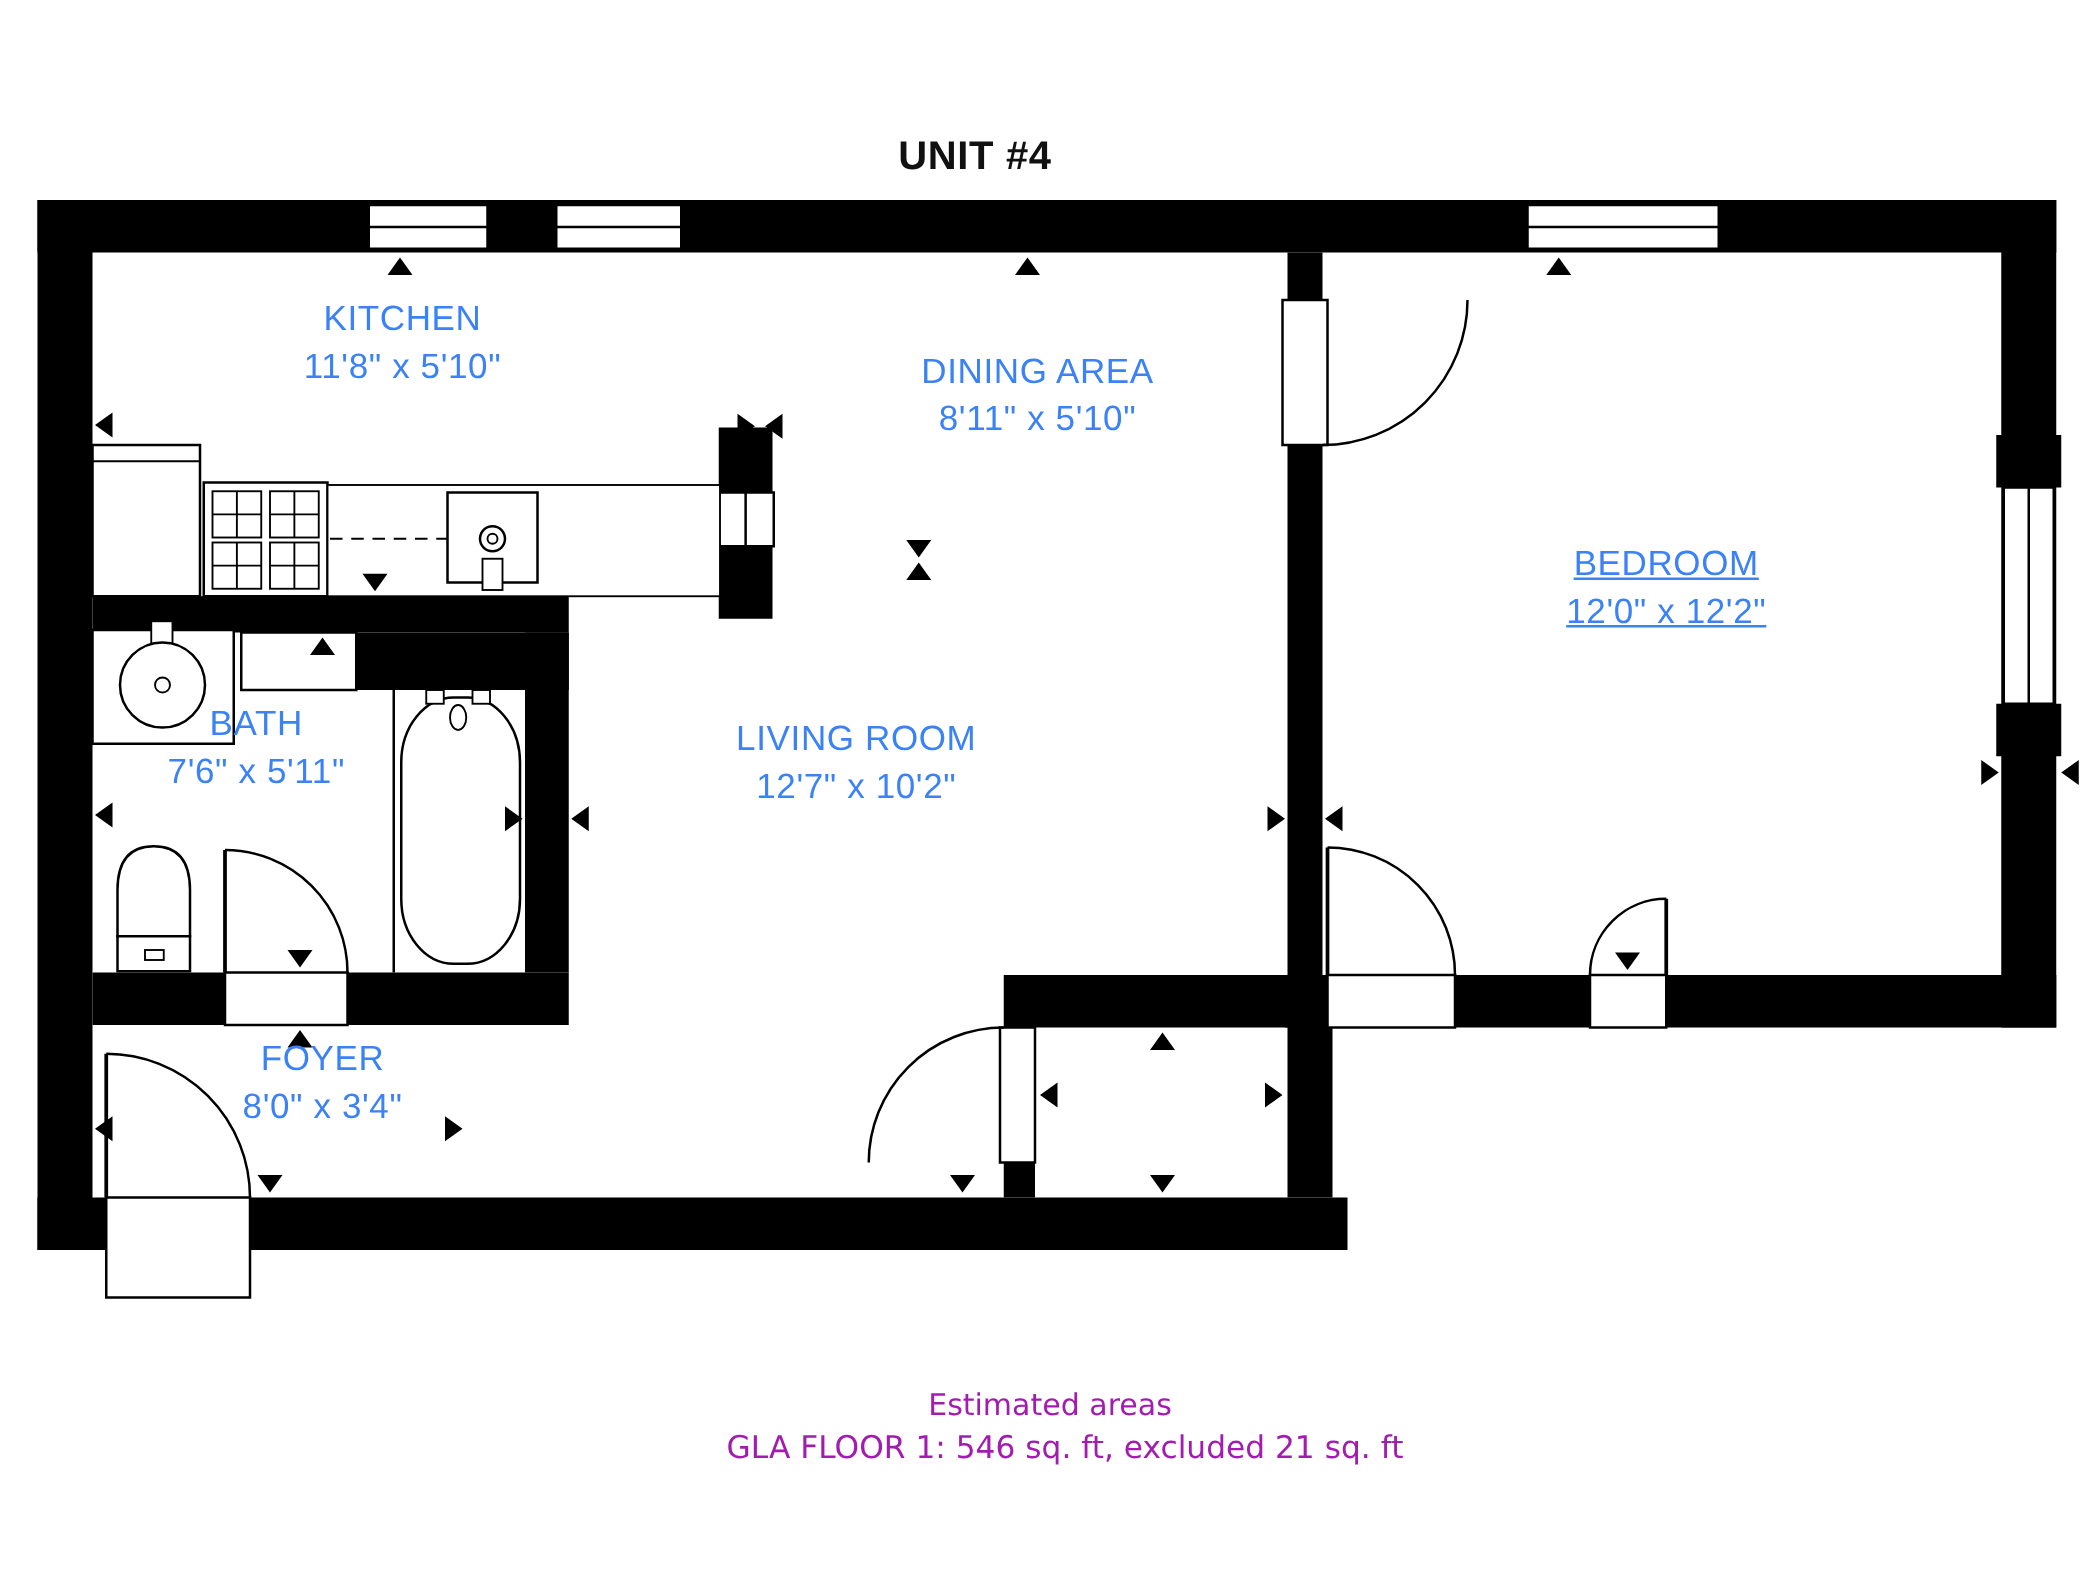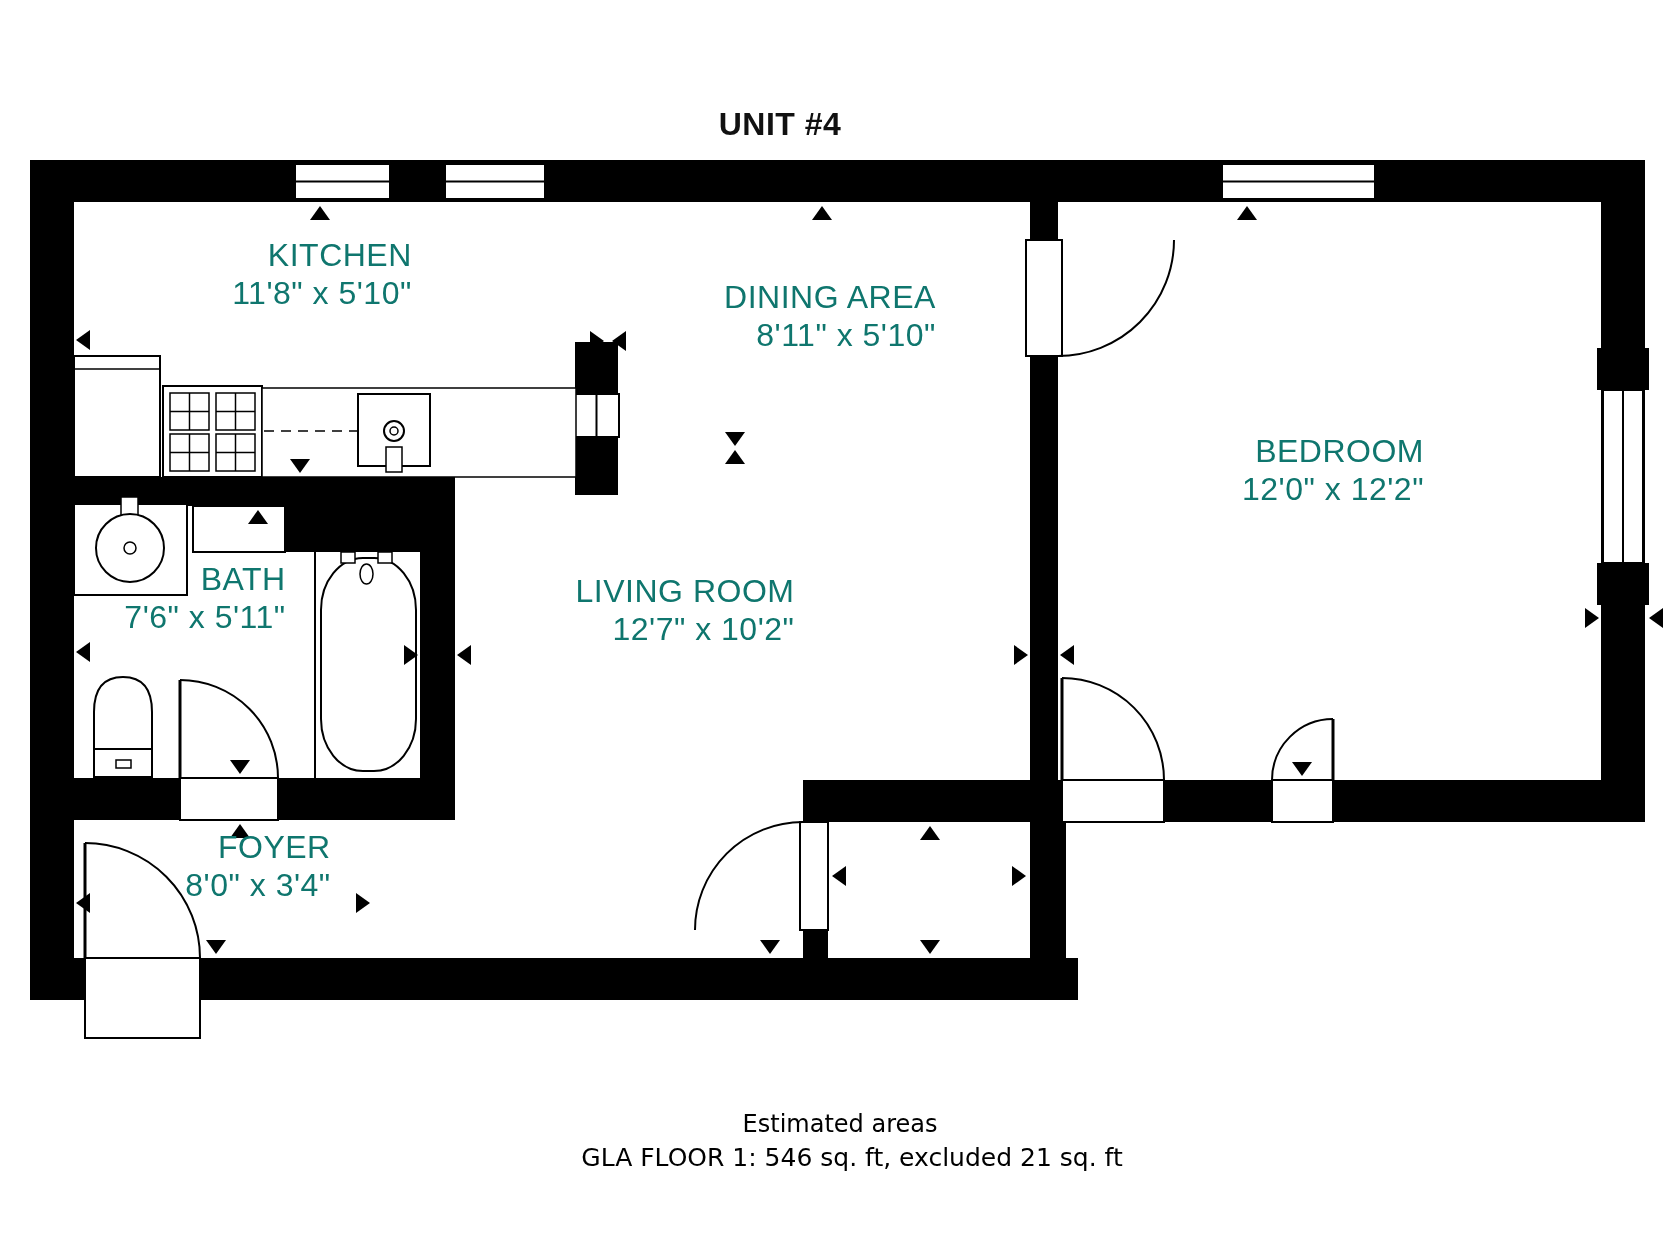--- a/index.html
+++ b/index.html
@@ -1,24 +1,24 @@
 <!DOCTYPE html>
 <html><head>
 <meta charset="utf-8">
 <style>
   html,body{margin:0;padding:0;background:#ffffff;}
   #stage{position:relative;width:1680px;height:1172px;background:#ffffff;overflow:hidden;
          font-family:"Liberation Sans",sans-serif;}
   #plan-svg{position:absolute;left:0;top:0;}
   .plan-title{position:absolute;left:780px;top:106px;transform:translateX(-50%);
       font-size:32px;font-weight:700;letter-spacing:.5px;color:#111;white-space:nowrap;}
-  .room-label{position:absolute;transform:translateX(-50%);text-align:right;
-      font-size:32px;line-height:38px;letter-spacing:.5px;color:#0f766e;white-space:nowrap;}
+  .room-label{position:absolute;transform:translateX(-50%);text-align:center;
+      font-size:28px;line-height:38px;letter-spacing:.5px;color:#3b82f6;white-space:nowrap;}
   .footer-line{position:absolute;left:0;width:1680px;text-align:center;
-      font-family:"DejaVu Sans",sans-serif;color:#000000;}
+      font-family:"DejaVu Sans",sans-serif;color:#a21caf;}
   .f-est{top:1110px;font-size:24px;}
   .f-gla1{top:1143px;font-size:25px;padding-left:12px;}
   .f-gla2{top:1173px;font-size:24px;}
   .f-disc{top:1216px;font-size:13px;color:#b4b4b4;letter-spacing:.4px;}
   .watermark{position:absolute;left:26px;top:1184px;z-index:3;
       font-family:"DejaVu Sans",sans-serif;font-size:54px;letter-spacing:5px;white-space:nowrap;
       color:rgba(255,255,255,0.45);-webkit-text-stroke:1.3px #c2c2c2;
       text-shadow:2px 3px 3px rgba(0,0,0,0.13);}
 </style>
 </head>
@@ -197,21 +197,21 @@
   <div class="plan-title">UNIT #4</div>
 
   <div class="room-label" style="left:322px;top:236px;">
     <div>KITCHEN</div>
     <div>11'8" x 5'10"</div>
   </div>
   <div class="room-label" style="left:830px;top:278px;">
     <div>DINING AREA</div>
     <div>8'11" x 5'10"</div>
   </div>
-  <div class="room-label" style="left:1333px;top:432px;">
+  <div class="room-label" style="left:1333px;top:432px;text-decoration:underline;">
     <div>BEDROOM</div>
     <div>12'0" x 12'2"</div>
   </div>
   <div class="room-label" style="left:205px;top:560px;">
     <div>BATH</div>
     <div>7'6" x 5'11"</div>
   </div>
   <div class="room-label" style="left:685px;top:572px;">
     <div>LIVING ROOM</div>
     <div>12'7" x 10'2"</div>

